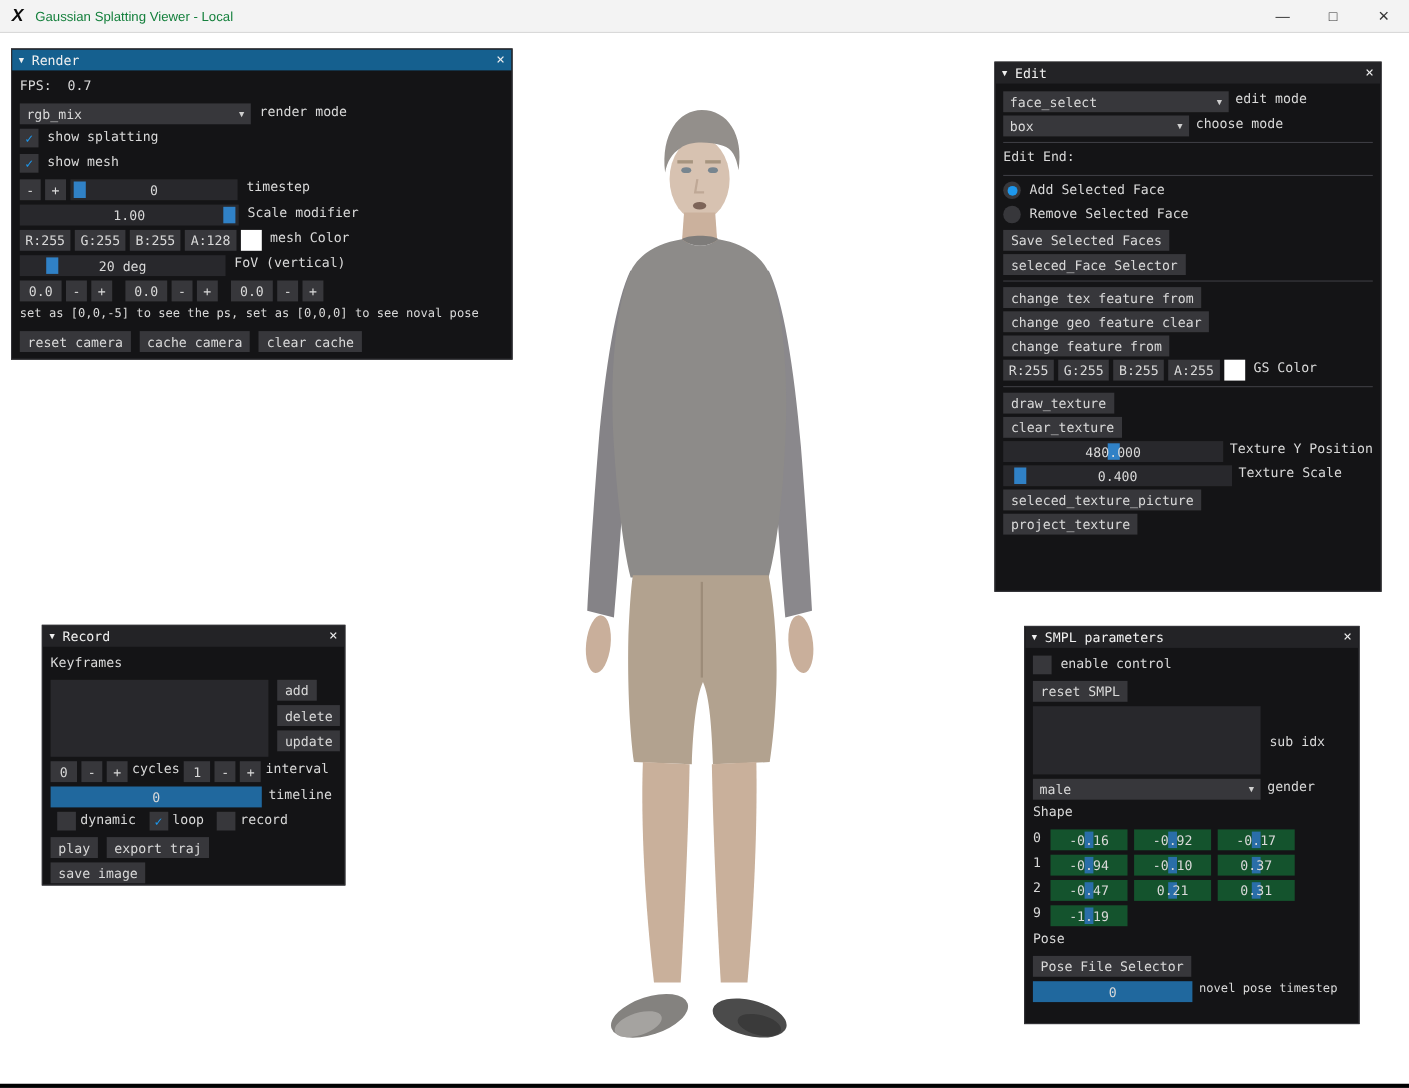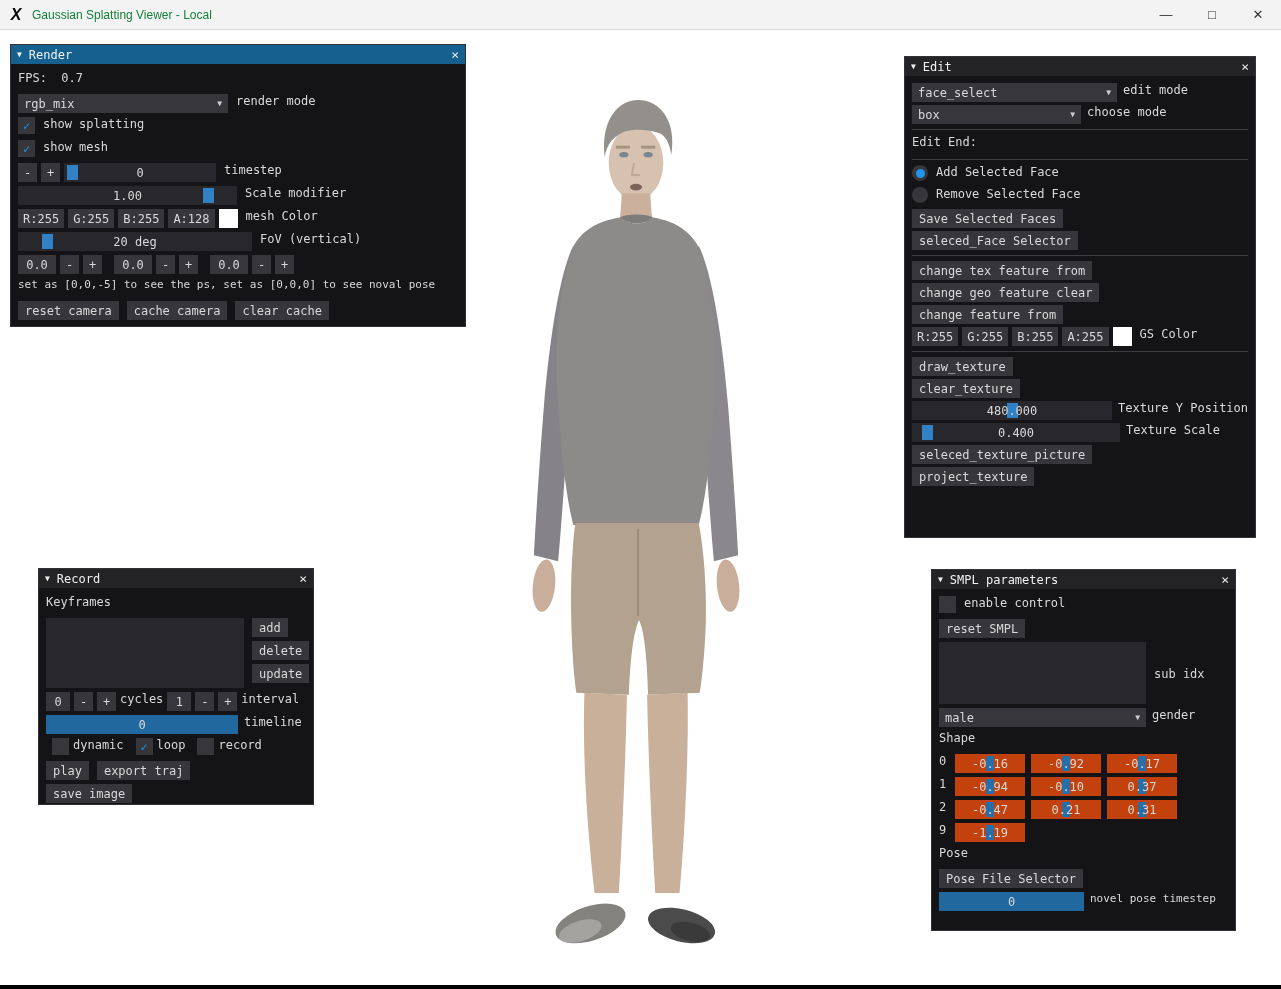--- a/index.html
+++ b/index.html
@@ -38,21 +38,21 @@
   .slider .grab{position:absolute;top:2px;bottom:2px;width:11px;background:#3081c6;}
   .slider .sval{position:absolute;inset:0;display:flex;align-items:center;justify-content:center;white-space:pre;}
   .slider.filled{background:#20689e;}
   .checkbox{width:17px;height:17px;background:#37373b;flex:none;display:flex;align-items:center;justify-content:center;}
   .checkbox .mark{color:#1d97ec;font-weight:bold;font-size:12px;line-height:1;}
   .radio{width:16px;height:16px;border-radius:50%;background:#37373b;flex:none;display:flex;align-items:center;justify-content:center;}
   .radio .dot{width:9px;height:9px;border-radius:50%;background:#1d97ec;}
   .swatch{width:19px;height:19px;background:#ffffff;flex:none;}
   .listbox{background:#28282c;flex:none;}
   .sep{height:1px;background:#3c3c42;margin:2px 0;flex:none;}
-  .cell{position:relative;background:#c2410c;height:19px;width:70px;flex:none;}
+  .cell{position:relative;background:#14532d;height:19px;width:70px;flex:none;}
   .cell .grab{position:absolute;left:50%;top:2px;bottom:2px;width:8px;margin-left:-4px;background:#2a6ea8;}
   .cell .cv{position:absolute;inset:0;display:flex;align-items:center;justify-content:center;white-space:pre;}
   .btncol{display:flex;flex-direction:column;gap:4px;align-items:flex-start;}
   .viewport{position:absolute;}
 </style>
 </head>
 <body>
 
 <div class="titlebar">
   <span class="tb-logo">X</span>
@@ -144,38 +144,38 @@
         <span class="btn btn-sq">-</span>
         <span class="btn btn-sq">+</span>
         <div class="slider" style="width:152px;">
           <span class="grab" style="left:3px;"></span>
           <span class="sval">0</span>
         </div>
         <span class="lbl" style="margin-left:4px;">timestep</span>
       </div>
 
       <div class="row">
-        <div class="slider" style="width:219px;">
+        <div class="slider" style="width:199px;">
           <span class="grab" style="left:185px;"></span>
           <span class="sval">1.00</span>
         </div>
         <span class="lbl">Scale modifier</span>
       </div>
 
       <div class="row tight">
         <span class="frame">R:255</span>
         <span class="frame">G:255</span>
         <span class="frame">B:255</span>
         <span class="frame">A:128</span>
         <span class="swatch"></span>
         <span class="lbl" style="margin-left:4px;">mesh Color</span>
       </div>
 
       <div class="row">
-        <div class="slider" style="width:234px;">
+        <div class="slider" style="width:187px;">
           <span class="grab" style="left:24px;"></span>
           <span class="sval">20 deg</span>
         </div>
         <span class="lbl">FoV (vertical)</span>
       </div>
 
       <div class="row tight">
         <span class="frame" style="width:38px;">0.0</span>
         <span class="btn btn-sq">-</span>
         <span class="btn btn-sq" style="margin-right:8px;">+</span>

